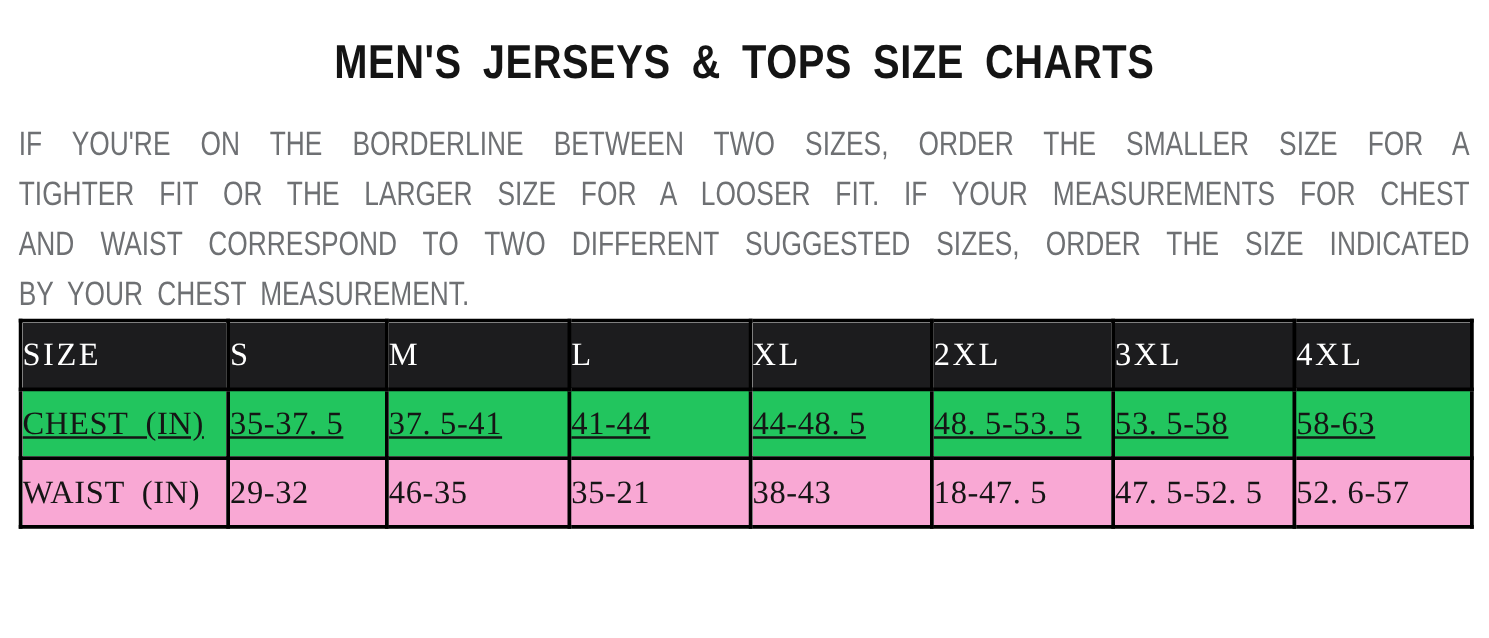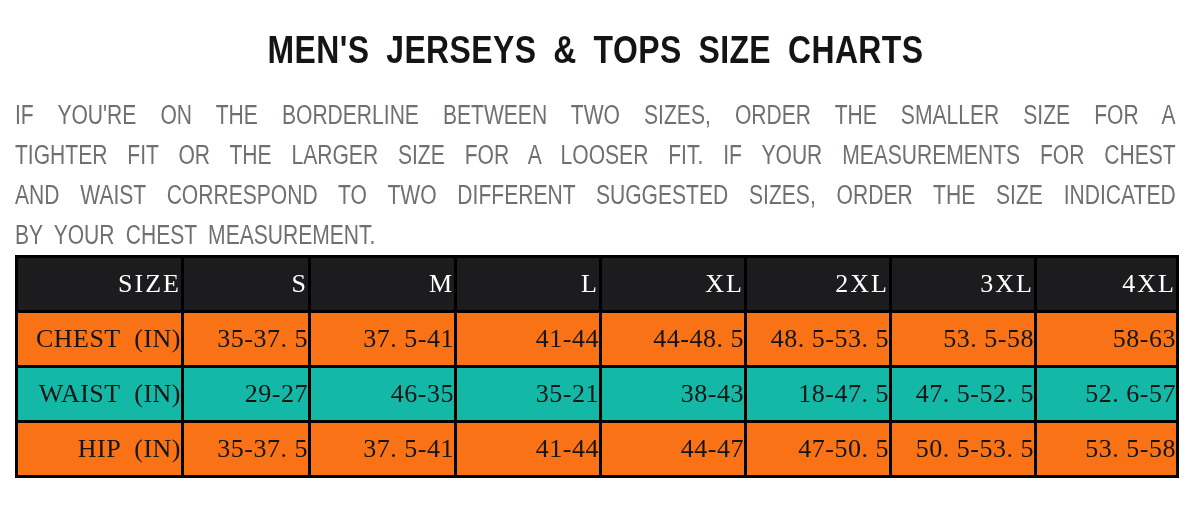--- a/index.html
+++ b/index.html
@@ -49,45 +49,46 @@
     word-spacing: 7px;
   }
   
   table.size-chart {
     border-collapse: collapse;
     table-layout: fixed;
     margin: 0 0 0 15px;
     width: 1161px;
     font-family: "Liberation Serif", serif;
     font-size: 26px;
-    text-align: right;
+    text-align: left;
     border-radius: 24px;
   }
   table.size-chart th,
   table.size-chart td {
     border: 3px solid #000000;
     height: 55px;
     padding: 0;
     white-space: pre;
     overflow: hidden;
     vertical-align: middle;
   }
   table.size-chart th {
     background: #1c1c1e;
     color: #ffffff;
     font-weight: normal;
     letter-spacing: 2px;
   }
   table.size-chart td {
-    background: #14b8a6;
+    background: #f9a8d4;
     color: #151515;
     letter-spacing: 0.5px;
   }
   table.size-chart tr.alt td {
-    background: #f97316;
+    background: #22c55e;
+    text-decoration: underline;
   }
 </style>
 </head>
 <body>
 
 <div class="page">
 
   <h1 class="title-wrap"><span class="title">MEN'S  JERSEYS  &amp;  TOPS SIZE  CHARTS</span></h1>
 
   <div class="intro">
@@ -126,34 +127,24 @@
         <td>35-37. 5</td>
         <td>37. 5-41</td>
         <td>41-44</td>
         <td>44-48. 5</td>
         <td>48. 5-53. 5</td>
         <td>53. 5-58</td>
         <td>58-63</td>
       </tr>
       <tr>
         <td>WAIST  (IN)</td>
-        <td>29-27</td>
+        <td>29-32</td>
         <td>46-35</td>
         <td>35-21</td>
         <td>38-43</td>
         <td>18-47. 5</td>
         <td>47. 5-52. 5</td>
         <td>52. 6-57</td>
       </tr>
-      <tr class="alt">
-        <td>HIP  (IN)</td>
-        <td>35-37. 5</td>
-        <td>37. 5-41</td>
-        <td>41-44</td>
-        <td>44-47</td>
-        <td>47-50. 5</td>
-        <td>50. 5-53. 5</td>
-        <td>53. 5-58</td>
-      </tr>
     </tbody>
   </table>
 
 </div>
 
 </body></html>

